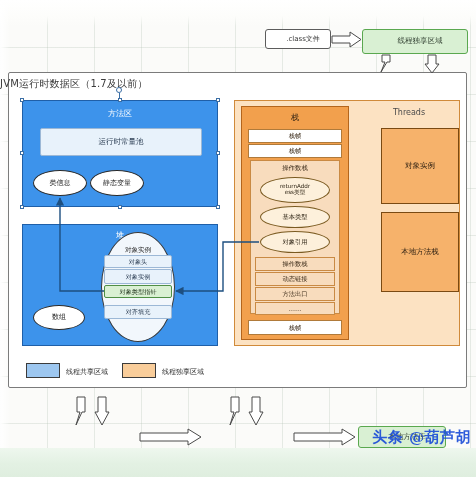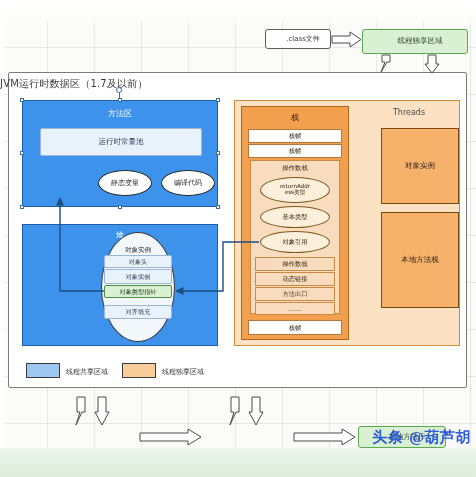--- a/index.html
+++ b/index.html
@@ -156,25 +156,25 @@
 
   <div class="blue-box" style="left:22px;top:100px;width:196px;height:107px;">
   </div>
   <div style="position:absolute;left:22px;top:100px;width:196px;height:107px;pointer-events:none;">
     <div style="position:absolute;left:0;top:8px;width:196px;text-align:center;font-size:8px;color:#ffffff;">方法区</div>
   </div>
   <div class="blue-inner-white" style="left:40px;top:128px;width:162px;height:28px;font-size:7.5px;">
     <span class="lbl">运行时常量池</span>
   </div>
 
-  <div class="ellipse" style="left:98px;top:170px;width:54px;height:26px;font-size:7px;font-family:Liberation Mono, monospace;">
+  <div class="ellipse" style="left:33px;top:170px;width:54px;height:26px;font-size:7px;">
+    <span class="lbl">类信息</span>
+  </div>
+  <div class="ellipse" style="left:90px;top:170px;width:54px;height:26px;font-size:7px;font-family:Liberation Mono, monospace;">
     <span class="lbl">静态变量</span>
-  </div>
-  <div class="ellipse" style="left:161px;top:170px;width:54px;height:26px;font-size:7px;">
-    <span class="lbl">编译代码</span>
   </div>
 
   <div class="rot-stem" style="left:119px;top:93px;height:8px;"></div>
   <div class="rot-knob" style="left:116px;top:87px;"></div>
   <div class="handle" style="left:20px;top:98px;"></div>
   <div class="handle" style="left:118px;top:98px;"></div>
   <div class="handle" style="left:216px;top:98px;"></div>
   <div class="handle" style="left:20px;top:151px;"></div>
   <div class="handle" style="left:216px;top:151px;"></div>
   <div class="handle" style="left:20px;top:205px;"></div>
@@ -194,20 +194,23 @@
   <div class="blue-inner-white" style="left:104px;top:269px;width:68px;height:15px;font-size:6.2px;">
       <span class="lbl">对象实例</span>
     </div>
   <div class="green-cell" style="left:104px;top:285px;width:68px;height:13px;font-size:6.2px;border-radius:2px;">
       <span class="lbl">对象类型指针</span>
     </div>
   <div class="blue-inner-white" style="left:104px;top:305px;width:68px;height:14px;font-size:6.2px;">
       <span class="lbl">对齐填充</span>
     </div>
 
+  <div class="ellipse" style="left:33px;top:305px;width:52px;height:25px;font-size:7px;">
+    <span class="lbl">数组</span>
+  </div>
 
   <div class="orange-outer" style="left:234px;top:100px;width:226px;height:246px;"></div>
 
   <div class="orange-mid" style="left:241px;top:106px;width:108px;height:234px;"></div>
   <div style="position:absolute;left:241px;top:112px;width:108px;text-align:center;font-size:8px;color:#2e2012;pointer-events:none;">栈</div>
 
   <div class="stack-frame-white" style="left:248px;top:129px;width:94px;height:14px;font-size:6.3px;">
     <span class="lbl">栈帧</span>
   </div>
   <div class="stack-frame-white" style="left:248px;top:144px;width:94px;height:14px;font-size:6.3px;">
@@ -243,21 +246,21 @@
 
   <div class="stack-frame-white" style="left:248px;top:320px;width:94px;height:15px;font-size:6.3px;">
     <span class="lbl">栈帧</span>
   </div>
 
   <div style="position:absolute;left:360px;top:108px;width:98px;text-align:center;font-size:8px;color:#4a4a4a;pointer-events:none;">Threads</div>
 
   <div class="orange-strong" style="left:381px;top:128px;width:78px;height:76px;font-size:7.5px;">
     <span class="lbl">对象实例</span>
   </div>
-  <div class="orange-strong" style="left:381px;top:212px;width:78px;height:96px;font-size:7.5px;">
+  <div class="orange-strong" style="left:381px;top:212px;width:78px;height:80px;font-size:7.5px;">
     <span class="lbl">本地方法栈</span>
   </div>
 
   <div class="legend-swatch" style="left:26px;top:363px;width:34px;height:15px;background:#9dc7f0;border:1px solid #3b3b3b;"></div>
   <div class="legend-text" style="left:66px;top:367px;">线程共享区域</div>
 
   <div class="legend-swatch" style="left:122px;top:363px;width:34px;height:15px;background:#f9cd9a;border:1px solid #3b3b3b;"></div>
   <div class="legend-text" style="left:162px;top:367px;">线程独享区域</div>
 
   <div class="box green-box" style="left:358px;top:426px;width:88px;height:22px;font-size:7.5px;">

